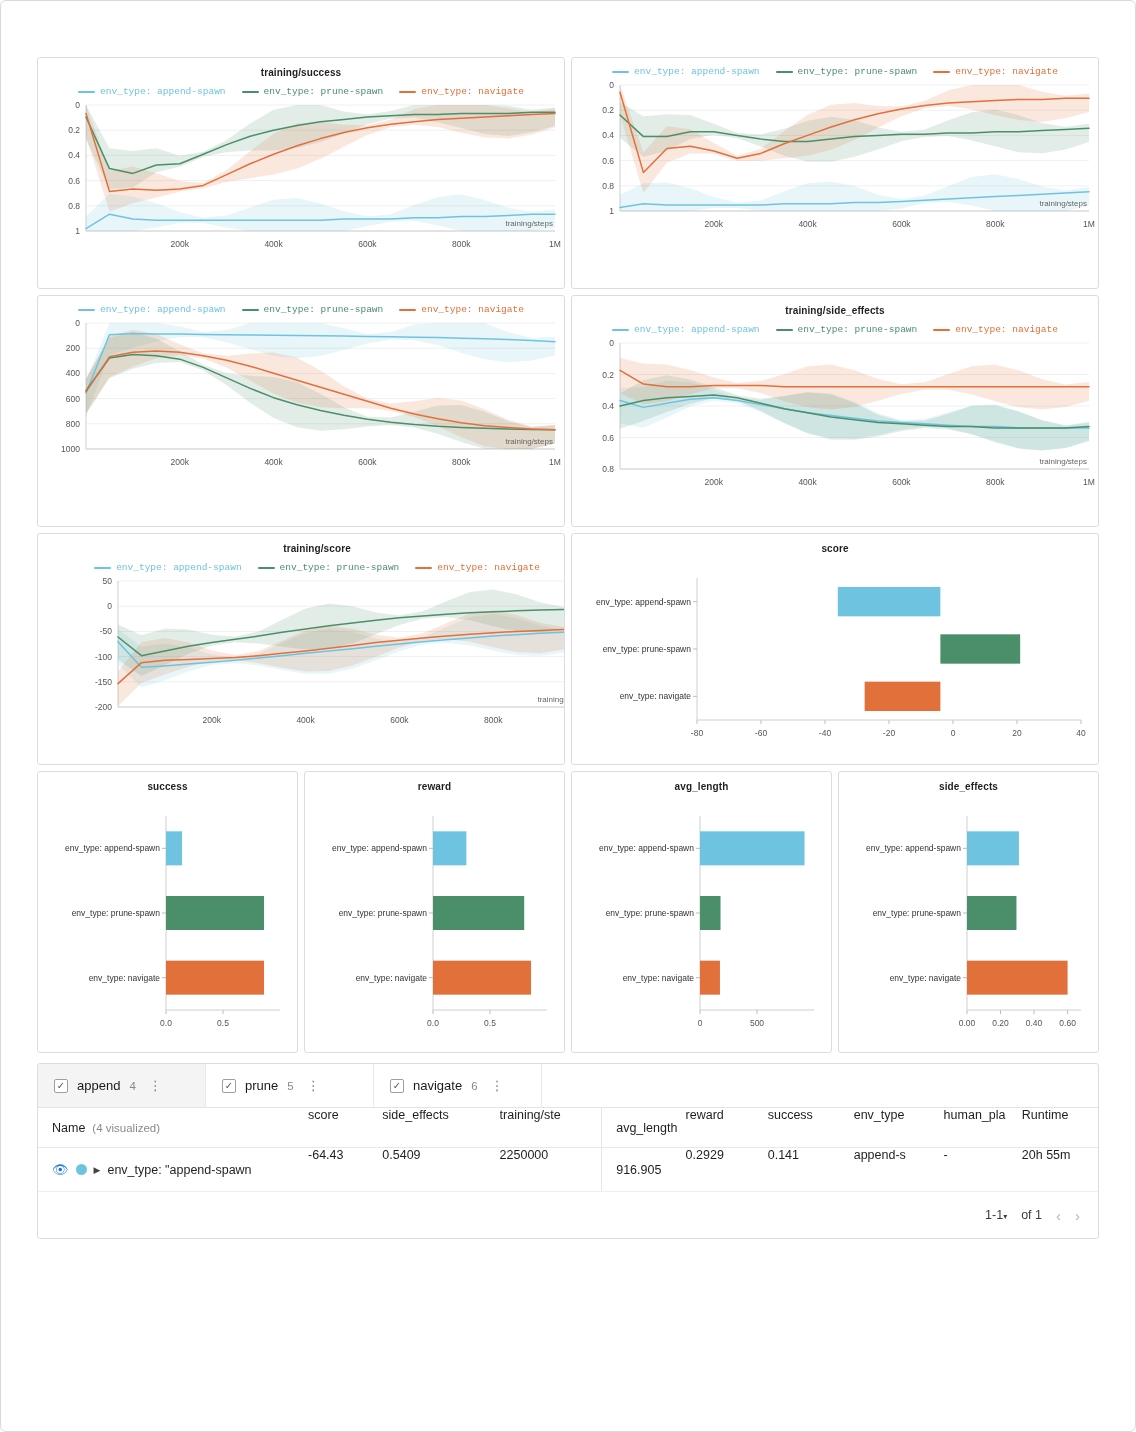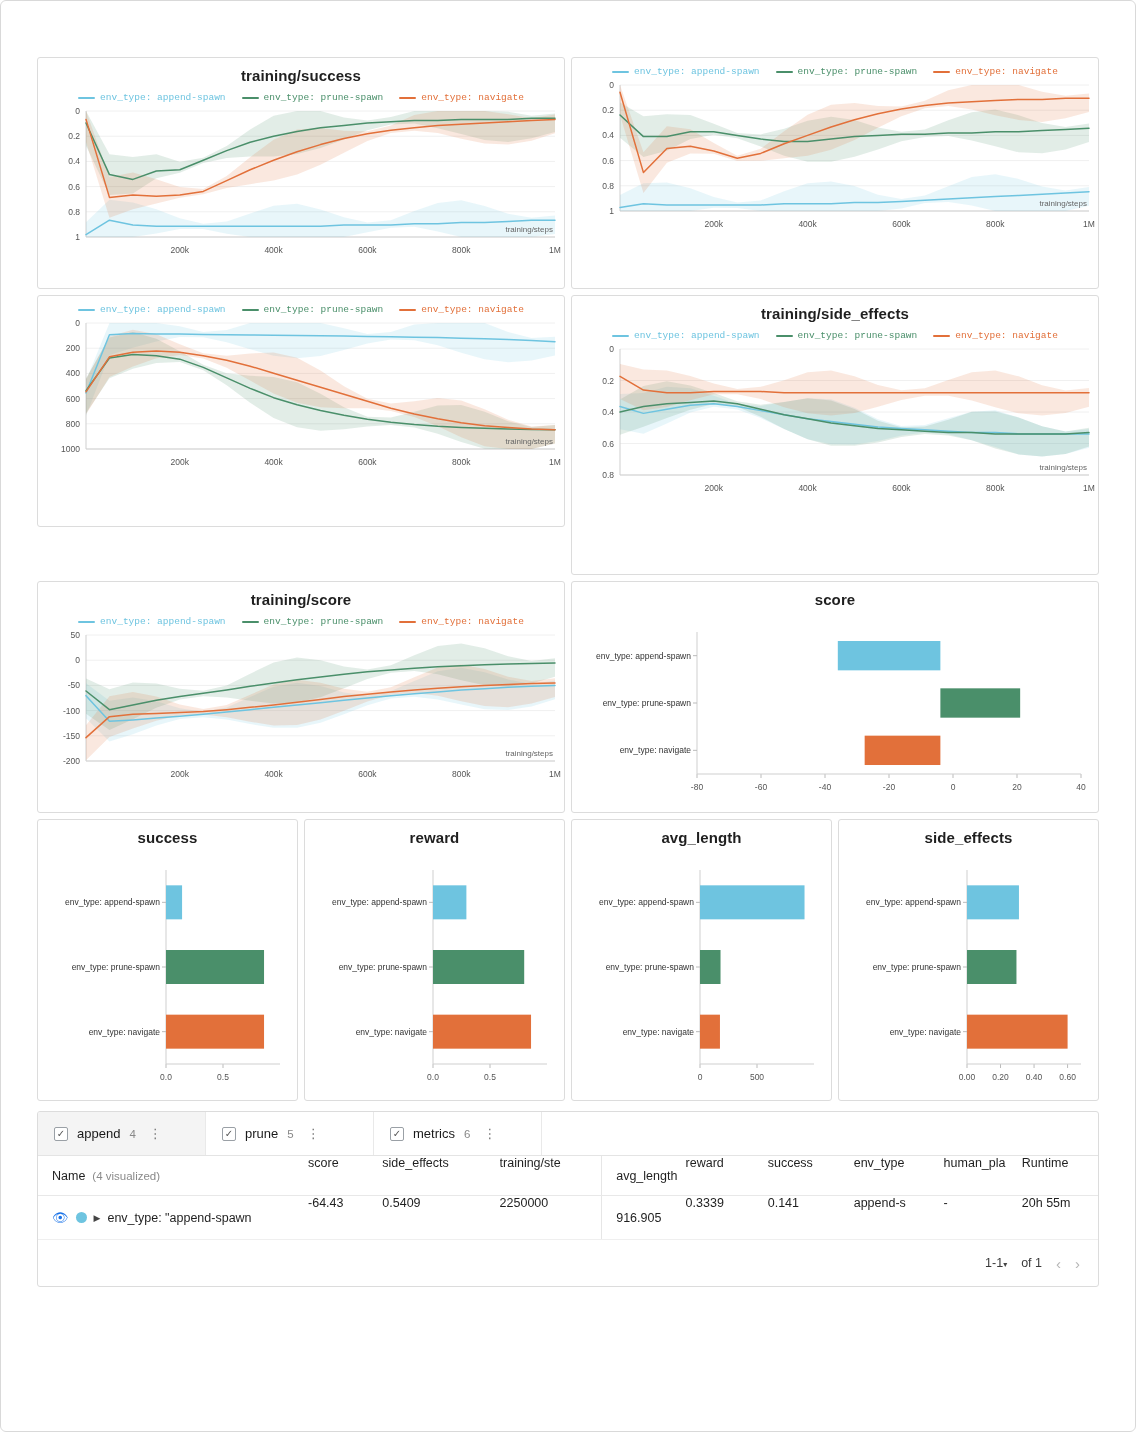--- a/index.html
+++ b/index.html
@@ -48,21 +48,21 @@
   }
   .panel {
     border: 1px solid #dcdcdc;
     border-radius: 3px;
     background: #fff;
     position: relative;
     overflow: hidden;
   }
   .panel-title {
     text-align: center;
-    font-size: 15px;
+    font-size: 10px;
     font-weight: bold;
     color: #1f1f1f;
     padding-top: 9px;
     letter-spacing: .1px;
   }
   .legend {
     display: flex;
     justify-content: center;
     align-items: center;
     gap: 16px;
@@ -294,21 +294,21 @@
             <path d="M48,65.526L71.45,8L94.9,8L118.35,8L141.8,11.125696977600597L165.25,16.936005714223313L188.7,15.079501026663067L212.14999999999998,8L235.60000000000002,8L259.05,8L282.5,8L305.95000000000005,13.262277998537613L329.4,18.95410183072528L352.85,17.0694711241443L376.29999999999995,9.416176513394404L399.75,8L423.20000000000005,8L446.65,8L470.1,16.914205459849413L493.54999999999995,23.069367441863236L517,21.857242507218388L517,40.53620671569581L493.54999999999995,45.55449805661367L470.1,47.24089604628993L446.65,44.24663344241543L423.20000000000005,37.71253430680083L399.75,30.204003446206244L376.29999999999995,25.21140280023222L352.85,24.568219995316525L329.4,28.59080666275179L305.95000000000005,35.10600030262512L282.5,41.001659741161106L259.05,43.27855724292914L235.60000000000002,40.639425356075606L212.14999999999998,34.27754524232681L188.7,27.137064724063478L165.25,22.34985638284347L141.8,21.94101212446901L118.35,26.40487398978719L94.9,32.70868466043986L71.45,39.946646030092154L48,100.67999999999999Z" fill="rgba(110,196,224,0.16)" stroke="none"></path>
             <path d="M48,63.19266666666667L71.45,22.53136556034191L94.9,17.08691107925715L118.35,23.830827609000195L141.8,36.209030310933926L165.25,49.83600571422332L188.7,58.24616769332975L212.14999999999998,60.687730664990056L235.60000000000002,62.09249244822222L259.05,67.29397125718172L282.5,78.81991873962262L305.95000000000005,92.36227799853759L329.4,101.78743516405862L352.85,102.46947112414432L376.29999999999995,96.68284318006107L399.75,90.57257614261414L423.20000000000005,90.08716339920474L446.65,96.7101990439623L470.1,106.28087212651607L493.54999999999995,111.96936744186326L517,109.94057584055173L517,128.61954004902915L493.54999999999995,134L470.1,134L446.65,133.72996677574878L423.20000000000005,126.96253430680083L399.75,118.8706701128729L376.29999999999995,112.47806946689889L352.85,109.96821999531653L329.4,111.42413999608513L305.95000000000005,114.20600030262511L282.5,115.66832640782778L259.05,112.3452239095958L235.60000000000002,103.05609202274228L212.14999999999998,87.71087857566013L188.7,70.30373139073015L165.25,55.24985638284346L141.8,47.02434545780234L118.35,47.98820732312052L94.9,53.70868466043986L71.45,63.2799793634255L48,98.34666666666666Z" fill="rgba(74,143,106,0.16)" stroke="none"></path>
             <path d="M48,64.35933333333332L71.45,21.36469889367524L94.9,14.753577745923806L118.35,19.164160942333524L141.8,29.20903031093394L165.25,38.16933904755665L188.7,40.74616769332974L212.14999999999998,38.521063998323385L235.60000000000002,37.59249244822222L259.05,42.79397125718171L282.5,55.48658540628928L305.95000000000005,71.36227799853759L329.4,83.70410183072528L352.85,88.46947112414432L376.29999999999995,86.18284318006107L399.75,82.98924280928081L423.20000000000005,85.42049673253807L446.65,94.14353237729563L470.1,104.7642054598494L493.54999999999995,111.50270077519659L517,109.94057584055173L517,128.61954004902915L493.54999999999995,133.987831389947L470.1,134L446.65,131.16330010908212L423.20000000000005,122.29586764013416L399.75,111.28733677953957L376.29999999999995,101.97806946689889L352.85,95.96821999531653L329.4,93.34080666275179L305.95000000000005,93.20600030262511L282.5,92.33499307449443L259.05,87.8452239095958L235.60000000000002,78.55609202274228L212.14999999999998,65.54421190899346L188.7,52.80373139073015L165.25,43.583189716176804L141.8,40.02434545780234L118.35,43.32154065645385L94.9,51.37535132710653L71.45,62.113312696758825L48,99.51333333333332Z" fill="rgba(226,112,58,0.16)" stroke="none"></path>
             <path d="M48,78L71.45,19.666666666666657L94.9,18.5L118.35,19.08333333333333L141.8,19.08333333333333L165.25,19.433333333333337L188.7,19.666666666666657L212.14999999999998,19.900000000000006L235.60000000000002,20.25L259.05,20.599999999999994L282.5,20.83333333333333L305.95000000000005,21.066666666666677L329.4,21.41666666666667L352.85,21.766666666666666L376.29999999999995,22.233333333333334L399.75,22.58333333333333L423.20000000000005,23.166666666666657L446.65,23.75L470.1,24.566666666666677L493.54999999999995,25.5L517,26.66666666666667" fill="none" stroke="#6ec4e0" stroke-width="1.5" stroke-linejoin="round" stroke-linecap="round"></path>
             <path d="M48,75.66666666666666L71.45,43L94.9,39.5L118.35,40.66666666666667L141.8,44.16666666666667L165.25,52.33333333333333L188.7,62.83333333333334L212.14999999999998,73.33333333333334L235.60000000000002,82.66666666666667L259.05,89.66666666666666L282.5,95.5L305.95000000000005,100.16666666666666L329.4,104.25L352.85,107.16666666666667L376.29999999999995,109.5L399.75,111.25L423.20000000000005,112.41666666666666L446.65,113.23333333333333L470.1,113.93333333333334L493.54999999999995,114.4L517,114.75" fill="none" stroke="#4a8f6a" stroke-width="1.5" stroke-linejoin="round" stroke-linecap="round"></path>
             <path d="M48,76.83333333333333L71.45,41.83333333333333L94.9,37.16666666666667L118.35,36L141.8,37.16666666666667L165.25,40.66666666666667L188.7,45.33333333333333L212.14999999999998,51.16666666666666L235.60000000000002,58.16666666666667L259.05,65.16666666666667L282.5,72.16666666666666L305.95000000000005,79.16666666666667L329.4,86.16666666666666L352.85,93.16666666666666L376.29999999999995,99L399.75,103.66666666666667L423.20000000000005,107.75L446.65,110.66666666666667L470.1,112.41666666666666L493.54999999999995,113.93333333333334L517,114.75" fill="none" stroke="#e2703a" stroke-width="1.5" stroke-linejoin="round" stroke-linecap="round"></path>
             <text x="515" y="129" text-anchor="end" class="xname">training/steps</text>
           </svg>
       </div>
 
-      <div class="panel" style="width:531px;height:280px;">
+      <div class="panel" style="width:531px;height:232px;">
         <div class="panel-title">training/side_effects</div>
         <div class="legend">
           <span class="item">
               <i class="swatch" style="background:#6ec4e0"></i>
               <span style="color:#6ec4e0">env_type: append-spawn</span>
             </span>
           <span class="item">
               <i class="swatch" style="background:#4a8f6a"></i>
               <span style="color:#4a8f6a">env_type: prune-spawn</span>
             </span>
@@ -340,21 +340,21 @@
             <path d="M48,22.91730434782609L71.45,28.618322082081036L94.9,29.412998035778884L118.35,34.99024789885527L141.8,42.498885383397706L165.25,47.95919412002041L188.7,45.86935609912685L212.14999999999998,39.18048428817848L235.60000000000002,31.25191273807731L259.05,29.4533915470368L282.5,35.146005696144385L305.95000000000005,44.02169828839267L329.4,49.363522120580356L352.85,47.12889141399937L376.29999999999995,39.00893013658282L399.75,31.148663099135902L423.20000000000005,29.49658368905982L446.65,35.302952667150706L470.1,44.1736257497045L493.54999999999995,49.395454398385L517,47.01666279707348L517,65.69562700555089L493.54999999999995,71.88058501313542L470.1,74.500316336145L446.65,72.32272039893718L423.20000000000005,66.37195459665593L399.75,59.44675706939465L376.29999999999995,54.80415642342062L352.85,54.62764028517161L329.4,59.000226952606866L305.95000000000005,65.8654205924802L282.5,71.99441336434951L259.05,74.5046441994509L235.60000000000002,72.21551231259735L212.14999999999998,66.20363219884854L188.7,57.926919796527244L165.25,53.37304478864057L141.8,53.31420053026612L118.35,59.14762761297561L94.9,66.0347716169616L71.45,69.36693588516462L48,58.071304347826086Z" fill="rgba(226,112,58,0.16)" stroke="none"></path>
             <path d="M48,65.52173913043478L71.45,72.36956521739131L94.9,68.26086956521739L118.35,64.15217391304347L141.8,62.782608695652186L165.25,65.52173913043478L188.7,69.6304347826087L212.14999999999998,73.73913043478262L235.60000000000002,77.84782608695653L259.05,80.58695652173913L282.5,83.32608695652175L305.95000000000005,86.06521739130434L329.4,87.43478260869566L352.85,88.80434782608697L376.29999999999995,90.17391304347827L399.75,91.54347826086956L423.20000000000005,91.54347826086956L446.65,92.91304347826087L470.1,92.91304347826087L493.54999999999995,92.91304347826087L517,92.91304347826087" fill="none" stroke="#6ec4e0" stroke-width="1.5" stroke-linejoin="round" stroke-linecap="round"></path>
             <path d="M48,71L71.45,65.52173913043478L94.9,62.782608695652186L118.35,61.413043478260875L141.8,60.04347826086956L165.25,62.782608695652186L188.7,68.26086956521739L212.14999999999998,73.73913043478262L235.60000000000002,77.84782608695653L259.05,81.95652173913044L282.5,84.69565217391305L305.95000000000005,87.43478260869566L329.4,88.80434782608697L352.85,90.17391304347827L376.29999999999995,91.54347826086956L399.75,91.54347826086956L423.20000000000005,92.91304347826087L446.65,92.91304347826087L470.1,92.91304347826087L493.54999999999995,92.91304347826087L517,91.54347826086956" fill="none" stroke="#4a8f6a" stroke-width="1.5" stroke-linejoin="round" stroke-linecap="round"></path>
             <path d="M48,35.39130434782609L71.45,49.086956521739125L94.9,51.82608695652175L118.35,51.82608695652175L141.8,50.45652173913044L165.25,50.45652173913044L188.7,50.45652173913044L212.14999999999998,51.82608695652175L235.60000000000002,51.82608695652175L259.05,51.82608695652175L282.5,51.82608695652175L305.95000000000005,51.82608695652175L329.4,51.82608695652175L352.85,51.82608695652175L376.29999999999995,51.82608695652175L399.75,51.82608695652175L423.20000000000005,51.82608695652175L446.65,51.82608695652175L470.1,51.82608695652175L493.54999999999995,51.82608695652175L517,51.82608695652175" fill="none" stroke="#e2703a" stroke-width="1.5" stroke-linejoin="round" stroke-linecap="round"></path>
             <text x="515" y="129" text-anchor="end" class="xname">training/steps</text>
           </svg>
       </div>
     </div>
 
     <div class="row">
-      <div class="panel" style="width:531px;height:232px;">
+      <div class="panel" style="width:531px;height:232px;padding-left:32px;">
         <div class="panel-title">training/score</div>
         <div class="legend">
           <span class="item">
               <i class="swatch" style="background:#6ec4e0"></i>
               <span style="color:#6ec4e0">env_type: append-spawn</span>
             </span>
           <span class="item">
               <i class="swatch" style="background:#4a8f6a"></i>
               <span style="color:#4a8f6a">env_type: prune-spawn</span>
             </span>
@@ -522,21 +522,21 @@
         <span class="kebab">⋮</span>
       </div>
       <div class="group-tab">
         <span class="chk">✓</span>
         <span>prune</span>
         <span class="gt-count">5</span>
         <span class="kebab">⋮</span>
       </div>
       <div class="group-tab">
         <span class="chk">✓</span>
-        <span>metrics</span>
+        <span>navigate</span>
         <span class="gt-count">6</span>
         <span class="kebab">⋮</span>
       </div>
     </div>
 
     <div class="thead">
       <div class="c-name">
         <span>Name</span>
         <span class="muted">(4 visualized)</span>
       </div>
@@ -555,21 +555,21 @@
       <div class="c-name">
         <span class="eye">👁</span>
         <span class="dot"></span>
         <span class="caret">▶</span>
         <span class="clip">env_type: "append-spawn</span>
       </div>
       <div class="c-score">-64.43</div>
       <div class="c-side">0.5409</div>
       <div class="c-steps">2250000</div>
       <div class="c-avg">916.905</div>
-      <div class="c-reward">0.3339</div>
+      <div class="c-reward">0.2929</div>
       <div class="c-success">0.141</div>
       <div class="c-env clip">append-s</div>
       <div class="c-human">-</div>
       <div class="c-runtime clip">20h 55m</div>
     </div>
 
     <div class="tfoot">
       <span><span>1-1</span><span class="caret" style="font-size:8px">▾</span></span>
       <span>of 1</span>
       <span class="pager-arrow">‹</span>

